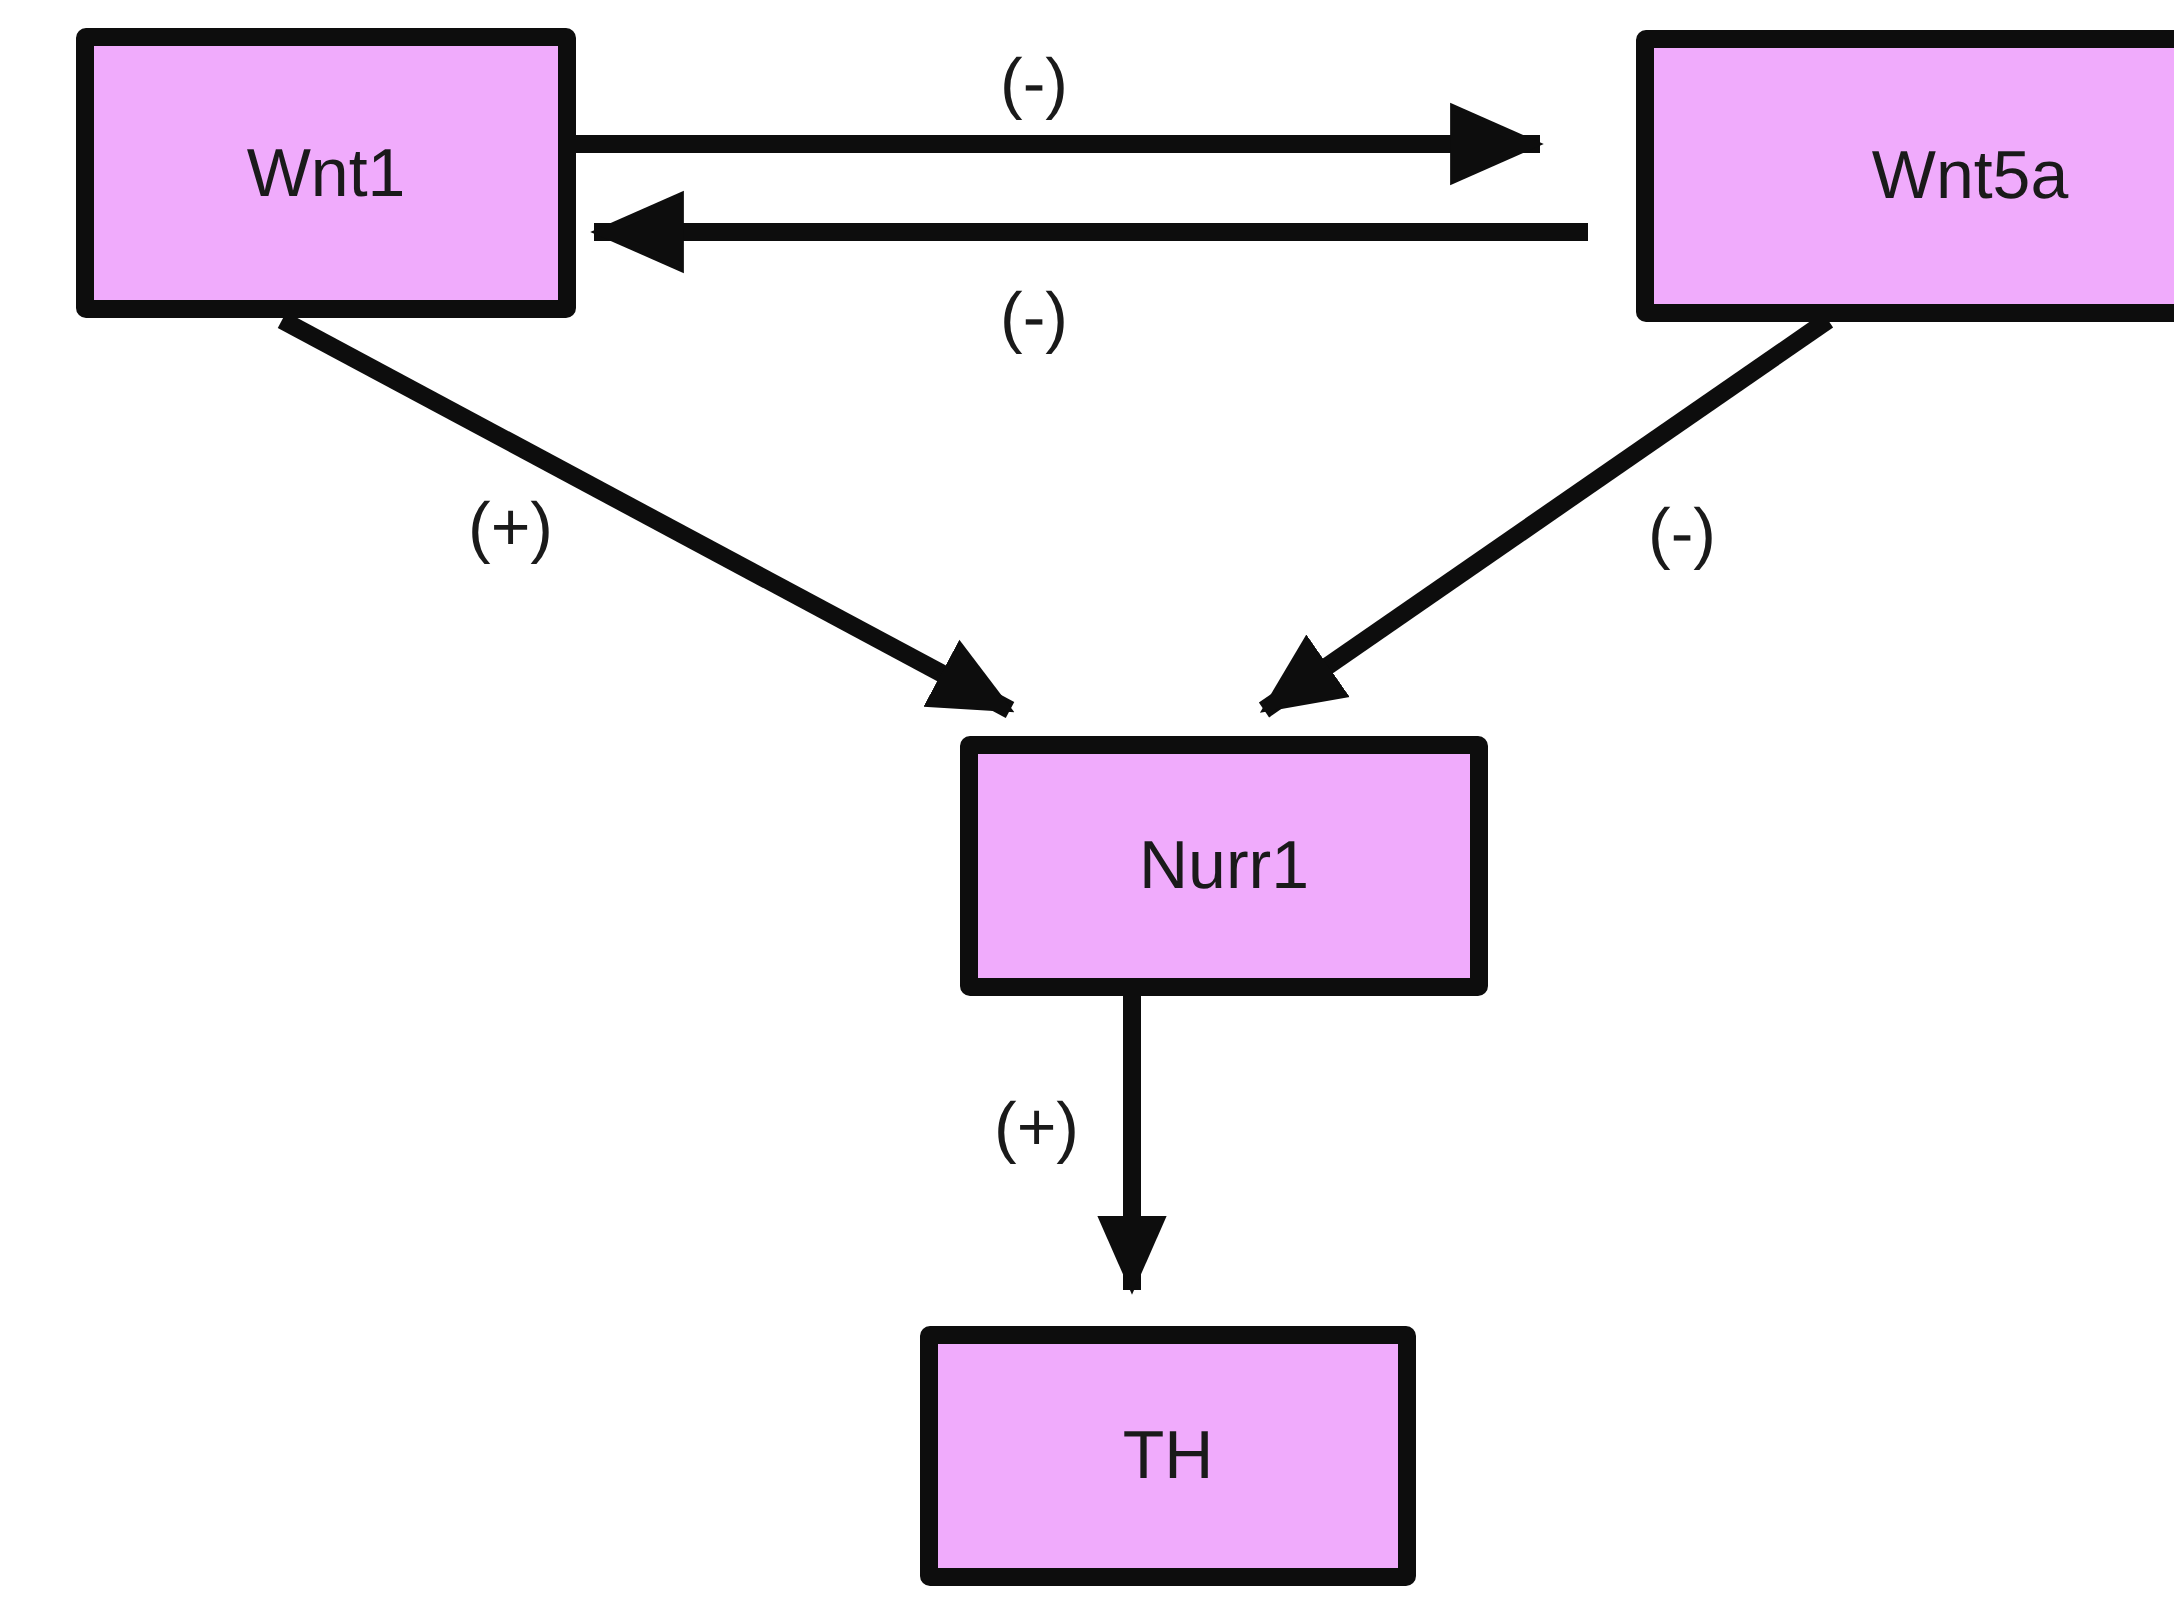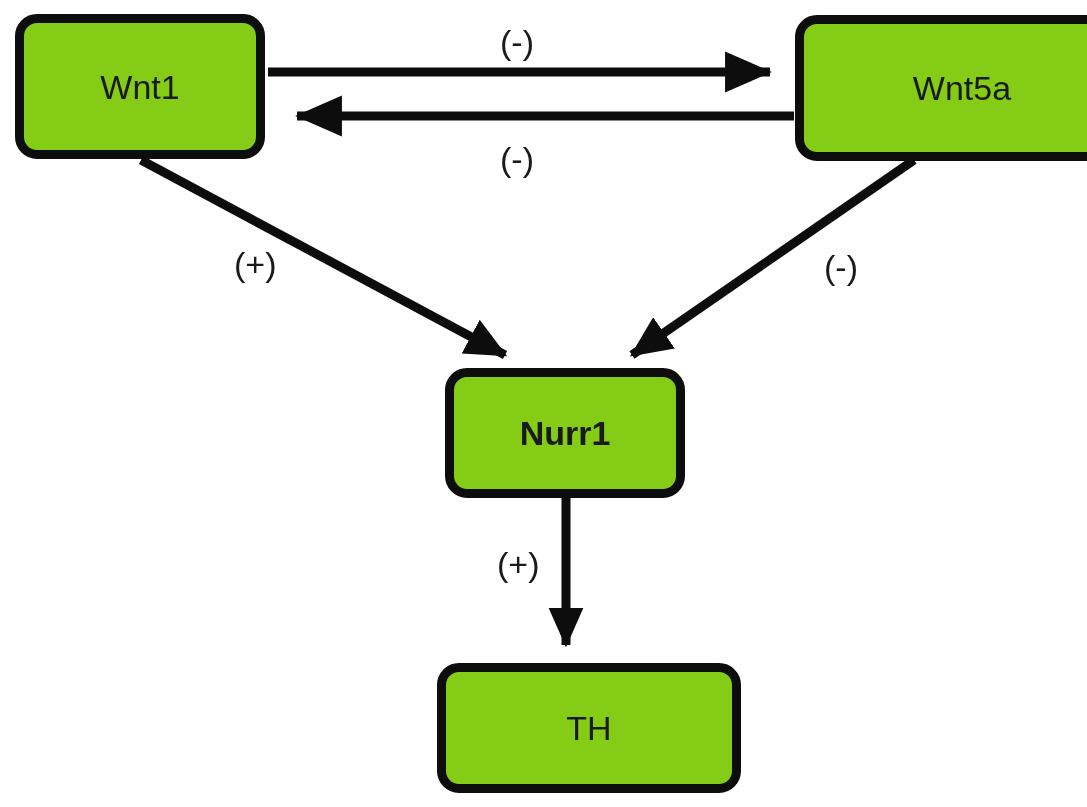--- a/index.html
+++ b/index.html
@@ -20,27 +20,28 @@
   #diagram-svg {
     position: absolute;
     left: 0;
     top: 0;
     width: 1087px;
     height: 807px;
   }
   .node-box {
     position: absolute;
     box-sizing: border-box;
-    background: #84cc16;
+    background: #f0abfc;
     border: 9px solid #0d0d0d;
-    border-radius: 22px;
+    border-radius: 5px;
     display: flex;
     align-items: center;
     justify-content: center;
     z-index: 3;
+    margin-left: 23px;
   }
   .node-label {
     font-family: "Liberation Sans", sans-serif;
     font-size: 34px;
     line-height: 1;
     color: #1a1a1a;
     letter-spacing: 0px;
     user-select: none;
   }
   .edge-label {
@@ -48,22 +49,22 @@
     font-family: "Liberation Sans", sans-serif;
     font-size: 34px;
     line-height: 1;
     color: #1a1a1a;
     z-index: 4;
     white-space: nowrap;
     user-select: none;
   }
   #box-wnt1   { left: 15px;  top: 14px;  width: 250px; height: 145px; }
   #box-wnt5a  { left: 795px; top: 15px;  width: 334px; height: 146px; }
-  #box-nurr1  { left: 445px; top: 368px; width: 240px; height: 130px; font-weight: bold; }
-  #box-th     { left: 437px; top: 663px; width: 304px; height: 130px; }
+  #box-nurr1  { left: 457px; top: 368px; width: 264px; height: 130px; }
+  #box-th     { left: 437px; top: 663px; width: 248px; height: 130px; }
 
   #lbl-wnt1-wnt5a { left: 500px; top: 25px; }
   #lbl-wnt5a-wnt1 { left: 500px; top: 142px; }
   #lbl-wnt1-nurr1 { left: 234px; top: 247px; }
   #lbl-wnt5a-nurr1{ left: 824px; top: 250px; }
   #lbl-nurr1-th   { left: 497px; top: 547px; }
 </style>
 </head>
 <body>
 

